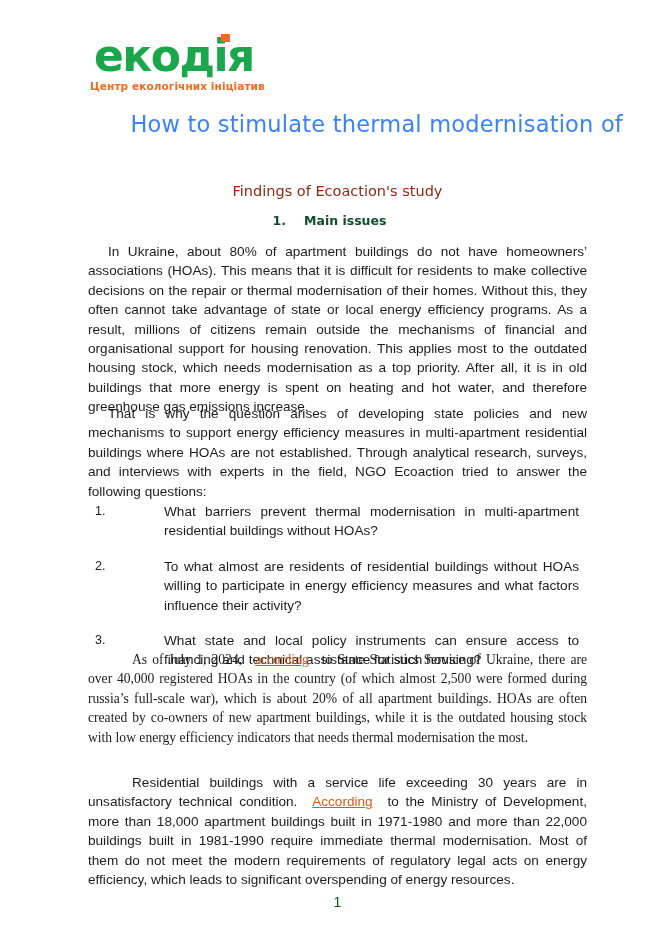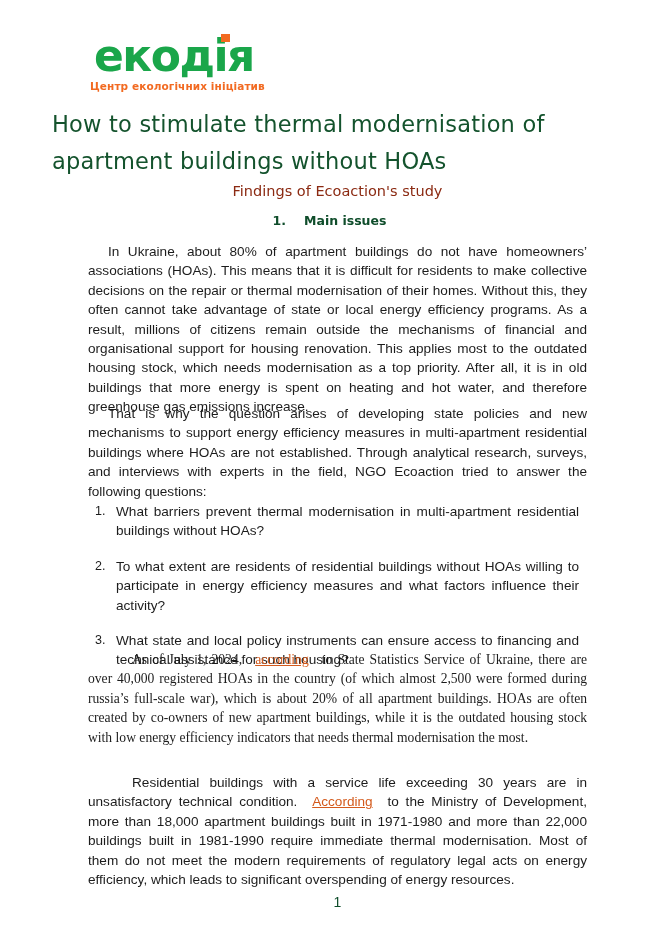--- a/index.html
+++ b/index.html
@@ -52,25 +52,25 @@
       margin-top: 0px;
       letter-spacing: 0.1px;
       white-space: nowrap;
     }
     
     .title {
       position: absolute;
       left: 40px;
       width: 587px;
       top: 98px;
-      text-align: left;
+      text-align: right;
       font-family: "DejaVu Sans", sans-serif;
       font-size: 22.5px;
       line-height: 37px;
-      color: #14532d;
+      color: #3b82f6;
       font-weight: 500;
       letter-spacing: 0.2px;
     }
     .subtitle {
       position: absolute;
       left: 0; width: 667px;
       top: 175px;
       text-align: center;
       font-family: "DejaVu Sans", sans-serif;
       font-size: 14.5px;
@@ -122,20 +122,21 @@
     }
     .qlist .qnum {
       width: 20px;
       flex: 0 0 20px;
       padding-left: 3px;
       font-size: 12.5px;
     }
     .qlist .qtext {
       flex: 1;
       text-align: justify;
+      margin-left: 48px;
     }
     .link {
       color: #d45a1c;
       text-decoration: underline;
       cursor: pointer;
     }
     .page-num {
       position: absolute;
       left: 0; width: 667px;
       top: 886px;
@@ -153,41 +154,40 @@
   <div class="logo">
     <div class="logo-word">
       <span>екодія</span>
       <span class="logo-dot"></span>
     </div>
     <div class="logo-sub">Центр екологічних ініціатив</div>
   </div>
 
   <h1 class="title">
     <span>How to stimulate thermal modernisation of</span><br>
-    <span>apartment buildings without HOAs</span>
   </h1>
 
   <div class="subtitle">Findings of Ecoaction's study</div>
 
   <div class="section-heading sh1">
     <span class="num">1.</span><span>Main issues</span>
   </div>
 
   <p class="para p1">In Ukraine, about 80% of apartment buildings do not have homeowners’ associations (HOAs). This means that it is difficult for residents to make collective decisions on the repair or thermal modernisation of their homes. Without this, they often cannot take advantage of state or local energy efficiency programs. As a result, millions of citizens remain outside the mechanisms of financial and organisational support for housing renovation. This applies most to the outdated housing stock, which needs modernisation as a top priority. After all, it is in old buildings that more energy is spent on heating and hot water, and therefore greenhouse gas emissions increase.</p>
 
   <p class="para p2">That is why the question arises of developing state policies and new mechanisms to support energy efficiency measures in multi-apartment residential buildings where HOAs are not established. Through analytical research, surveys, and interviews with experts in the field, NGO Ecoaction tried to answer the following questions:</p>
 
   <ol class="qlist">
     <li>
       <span class="qnum">1.</span>
       <span class="qtext">What barriers prevent thermal modernisation in multi-apartment residential buildings without HOAs?</span>
     </li>
     <li>
       <span class="qnum">2.</span>
-      <span class="qtext">To what extent are residents of residential buildings without HOAs willing to participate in energy efficiency measures and what factors influence their activity?</span>
+      <span class="qtext">To what almost are residents of residential buildings without HOAs willing to participate in energy efficiency measures and what factors influence their activity?</span>
     </li>
     <li>
       <span class="qnum">3.</span>
       <span class="qtext">What state and local policy instruments can ensure access to financing and technical assistance for such housing?</span>
     </li>
   </ol>
 
 
   <p class="para p3"><span>As of July 1, 2024, </span><a class="link">according</a><span> to State Statistics Service of Ukraine, there are over 40,000 registered HOAs in the country (of which almost 2,500 were formed during russia’s full-scale war), which is about 20% of all apartment buildings. HOAs are often created by co-owners of new apartment buildings, while it is the outdated housing stock with low energy efficiency indicators that needs thermal modernisation the most.</span></p>
 

